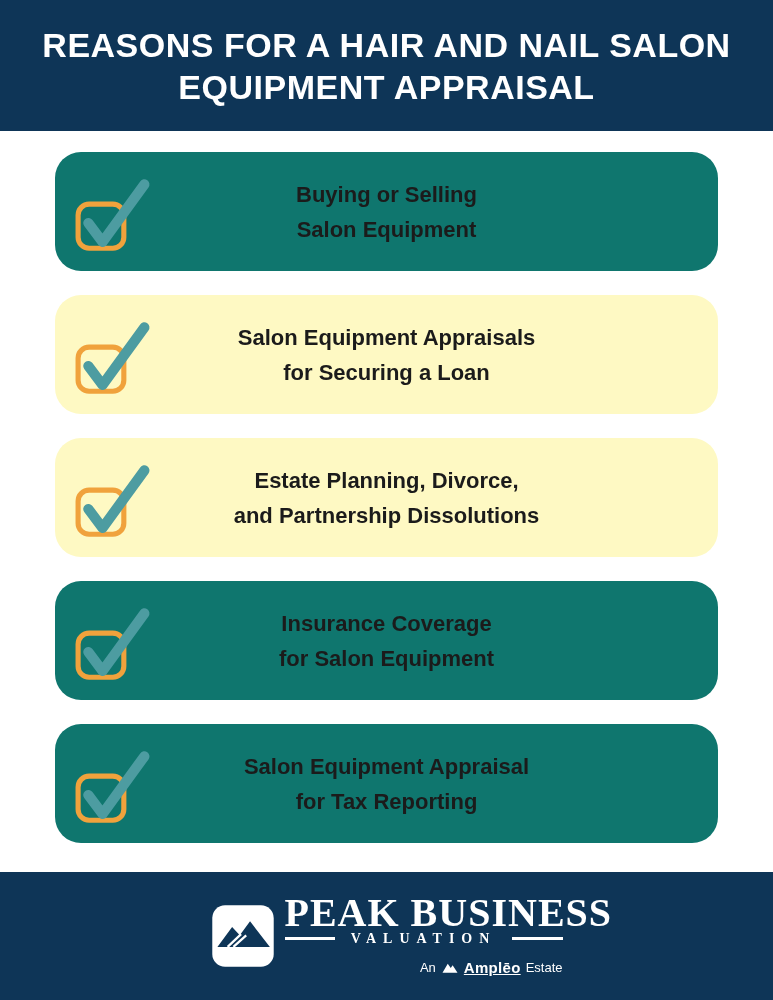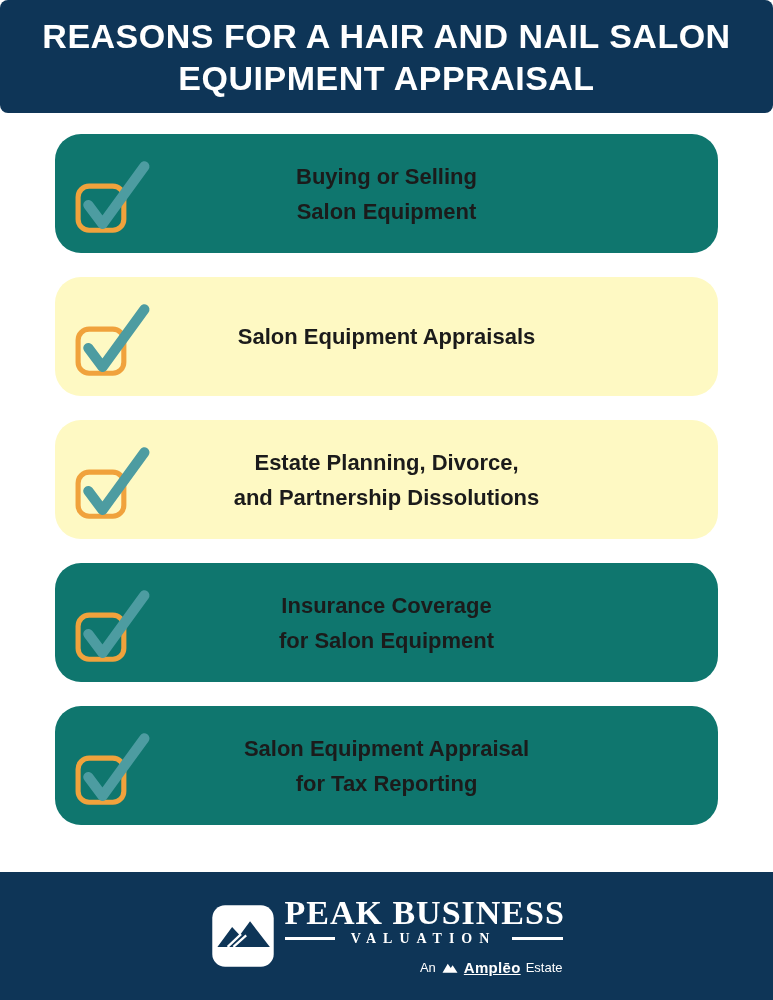--- a/index.html
+++ b/index.html
@@ -11,30 +11,29 @@
     background: #ffffff;
     font-family: "Liberation Sans", sans-serif;
     display: flex;
     flex-direction: column;
     overflow: hidden;
     position: relative;
   }
 
   
   .banner {
-    height: 113px;
+    height: 131px;
     background: #0E3557;
     color: #ffffff;
     display: flex;
     flex-direction: column;
     justify-content: center;
     align-items: center;
     text-align: center;
     flex: 0 0 auto;
-    border-radius: 8px;
   }
   .banner .title-line {
     font-size: 34px;
     font-weight: 800;
     letter-spacing: 0.5px;
     line-height: 42px;
     white-space: nowrap;
   }
 
   
@@ -92,21 +91,21 @@
     height: 64px;
     flex: 0 0 auto;
   }
   .brand-text {
     display: flex;
     flex-direction: column;
     width: 278px;
   }
   .brand-name {
     font-family: "Liberation Serif", serif;
-    font-size: 34px;
+    font-size: 40px;
     font-weight: bold;
     letter-spacing: 1px;
     white-space: nowrap;
     line-height: 32px;
   }
   .brand-sub {
     display: flex;
     align-items: center;
     gap: 16px;
     margin-top: 2px;
@@ -164,20 +163,21 @@
         <div>Salon Equipment</div>
       </div>
     </div>
 
     <div class="card light">
       <svg class="check-icon" viewBox="0 0 104 104">
           <use href="#checkbox-glyph"></use>
         </svg>
       <div class="card-text">
         <div>Salon Equipment Appraisals</div>
+        <div>for Securing a Loan</div>
       </div>
     </div>
 
     <div class="card light">
       <svg class="check-icon" viewBox="0 0 104 104">
           <use href="#checkbox-glyph"></use>
         </svg>
       <div class="card-text">
         <div>Estate Planning, Divorce,</div>
         <div>and Partnership Dissolutions</div>

